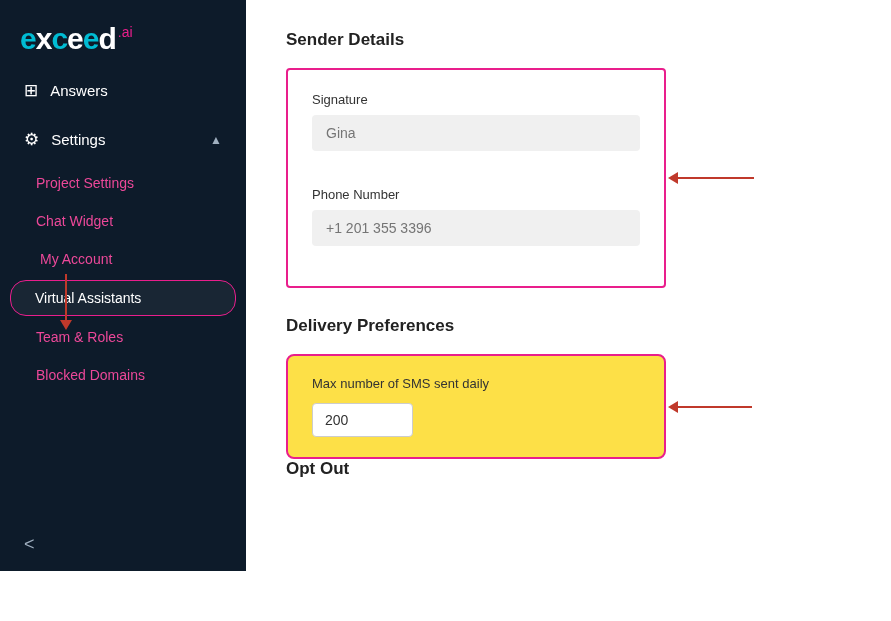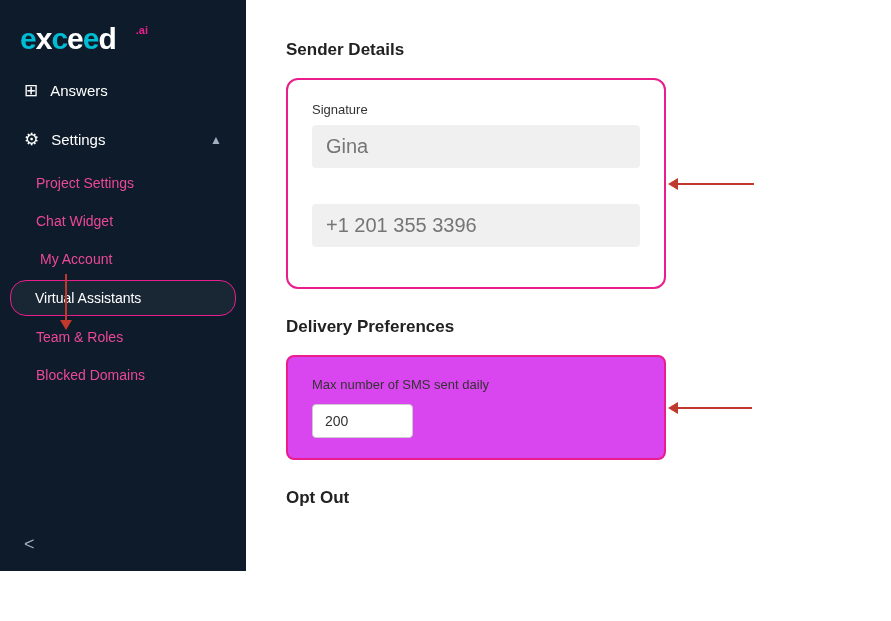--- a/index.html
+++ b/index.html
@@ -53,55 +53,55 @@
       margin-top: auto;
       padding: 16px 24px;
       color: #a0b0c0;
       font-size: 18px;
       cursor: pointer;
     }
 
     
     .main-content {
       flex: 1;
-      padding: 40px 50px 30px 40px;
+      padding: 30px 50px 30px 40px;
       overflow-y: auto;
       background: #fff;
     }
 
     .section-title {
       font-size: 17px;
       font-weight: 700;
       color: #222;
       margin-bottom: 18px;
     }
 
     .card {
       border: 2px solid #e91e8c;
-      border-radius: 12px;
+      border-radius: 4px;
       padding: 22px 24px;
       margin-bottom: 28px;
       background: #fff;
       position: relative;
       max-width: 380px;
     }
 
     .field-label {
       font-size: 13px;
       color: #333;
       margin-bottom: 8px;
     }
 
     .field-input {
       width: 100%;
       background: #f0f0f0;
       border: none;
       border-radius: 4px;
       padding: 10px 14px;
-      font-size: 20px;
+      font-size: 14px;
       color: #0369a1;
       outline: none;
       margin-bottom: 18px;
     }
     .field-input:last-child { margin-bottom: 0; }
 
     .field-group { margin-bottom: 18px; }
     .field-group:last-child { margin-bottom: 0; }
 
     .sms-input {
@@ -112,36 +112,35 @@
       font-size: 14px;
       color: #333;
       outline: none;
       background: #fff;
     }
 
     .delivery-card {
       border: 2px solid #e91e8c;
       border-radius: 8px;
       padding: 20px 24px;
-      margin-bottom: 28px;
-      background: #d946ef;
+      background: #fde047;
       position: relative;
       max-width: 380px;
     }
 
     
     .logo-wrapper { display: flex; align-items: flex-start; padding: 22px 20px 10px 20px; }
     .logo-main { font-size: 30px; font-weight: 900; letter-spacing: -1px; }
     .logo-main .l-e { color: #00bcd4; }
     .logo-main .l-x { color: #fff; }
     .logo-main .l-c { color: #00bcd4; }
     .logo-main .l-e2 { color: #fff; }
     .logo-main .l-e3 { color: #00bcd4; }
     .logo-main .l-d { color: #fff; }
-    .logo-sup { font-size: 11px; color: #e91e8c; font-weight: 700; margin-left: 20px; margin-top: 2px; }
+    .logo-sup { font-size: 14px; color: #e91e8c; font-weight: 400; margin-left: 2px; margin-top: 2px; }
   </style>
 </head>
 <body>
 
 <div class="sidebar">
   <div class="logo-wrapper">
     <div class="logo-main">
       <span class="l-e">e</span><span class="l-x">x</span><span class="l-c">c</span><span class="l-e2">e</span><span class="l-e3">e</span><span class="l-d">d</span>
     </div>
     <div class="logo-sup">.ai</div>
@@ -195,20 +194,21 @@
 <div class="main-content">
   <div class="section-title">Sender Details</div>
 
   <div class="card" style="position:relative;">
     <div class="field-group">
       <div class="field-label">Signature</div>
       <input class="field-input" type="text" style="margin-bottom: 0px;" placeholder="Gina">
     </div>
     <div style="height:18px;"></div>
     <div class="field-group">
+      <div class="field-label">Phone Number</div>
       <input class="field-input" type="text" style="margin-bottom: 0px;" placeholder="+1 201 355 3396">
     </div>
 
     <div style="position:absolute; right:-90px; top:50%; transform:translateY(-50%); display:flex; align-items:center;">
       <div style="width:0;height:0;border-top:6px solid transparent;border-bottom:6px solid transparent;border-right:10px solid #c0392b;"></div>
       <div style="width:76px;height:2px;background:#c0392b;"></div>
     </div>
   </div>
 
   <div class="section-title">Delivery Preferences</div>

